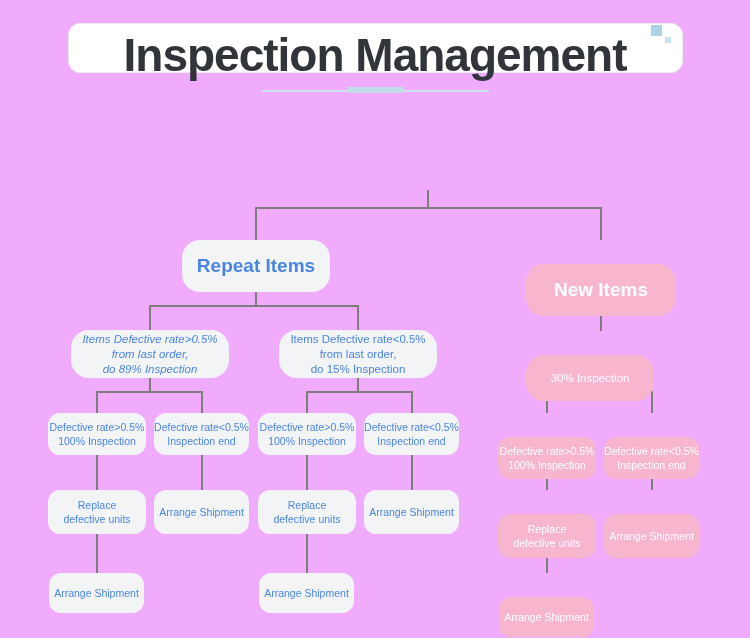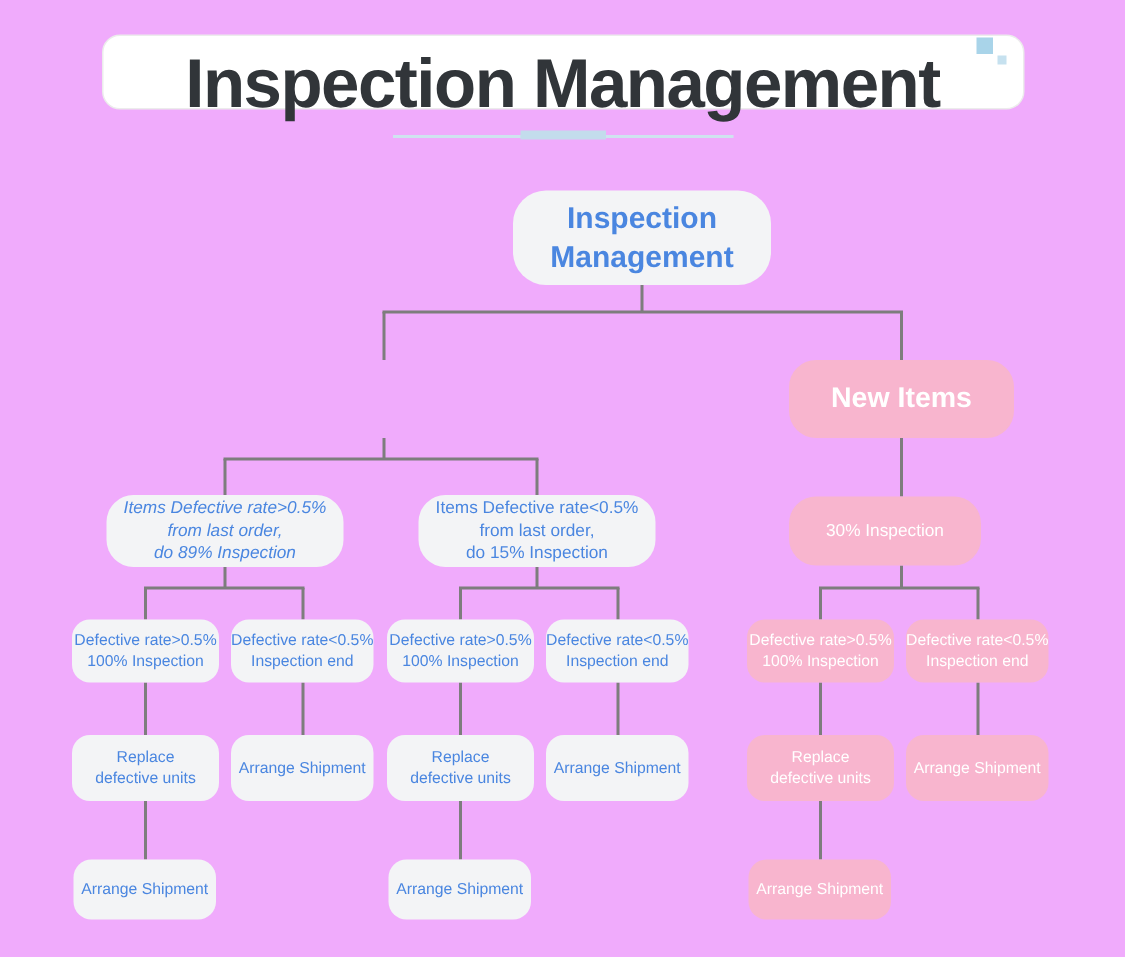--- a/index.html
+++ b/index.html
@@ -14,21 +14,21 @@
     font-size:46px; line-height:50px; font-weight:800; letter-spacing:-1px; color:#313539; }
   .underline-thin { position:absolute; left:262px; top:90px; width:227px; height:1.5px; background:#cfe3ef; }
   .underline-thick { position:absolute; left:347px; top:87px; width:57px; height:6px; background:#c3dcec; }
   .decor-sq-lg { position:absolute; left:651px; top:25px; width:11px; height:11px; background:#a9d4e9; }
   .decor-sq-sm { position:absolute; left:665px; top:37px; width:6px; height:6px; background:#c6e1ef; }
 
   
   .node { position:absolute; display:flex; flex-direction:column; align-items:center;
     justify-content:center; text-align:center; }
   .node.gray { background:#f3f4f6; color:#4a86e0; }
-  .node.pink { background:#f8b5ce; color:#ffffff; }
+  .node.pink { background:#f8b5ce; color:#ffffff;margin-top:24px; }
   .r-lg { border-radius:22px; }
   .r-md { border-radius:18px; }
   .r-sm { border-radius:12px;align-items:center; }
   .t-xl span { display:block; font-size:20px; line-height:26px; font-weight:bold; }
   .t-lg span { display:block; font-size:19px; line-height:24px; font-weight:bold; }
   .t-md span { display:block; font-size:11.5px; line-height:15px; font-weight:500; white-space:nowrap; }
   .t-sm span { display:block; font-size:10.5px; line-height:14px; font-weight:500; white-space:nowrap; }
 
   
   .vline, .hline { position:absolute; background:#7d7d7d; }
@@ -78,25 +78,24 @@
   <div class="vline" style="left:201.25px; top:455px; height:35px;"></div>
   <div class="vline" style="left:306.25px; top:455px; height:35px;"></div>
   <div class="vline" style="left:411.25px; top:455px; height:35px;"></div>
   <div class="vline" style="left:546.25px; top:455px; height:35px;"></div>
   <div class="vline" style="left:651.25px; top:455px; height:35px;"></div>
 
   <div class="vline" style="left:96.25px; top:534px; height:39px;"></div>
   <div class="vline" style="left:306.25px; top:534px; height:39px;"></div>
   <div class="vline" style="left:546.25px; top:534px; height:39px;"></div>
 
-  <div class="node gray r-lg t-xl" style="left:342px; top:127px; width:172px; height:63px;">
-    <span>Inspection</span>
-    <span>Management</span>
+
+  <div class="node gray r-md t-lg" style="left:182px; top:240px; width:148px; height:52px;">
+    <span>Repeat Items</span>
   </div>
-
   <div class="node pink r-md t-lg" style="left:526px; top:240px; width:150px; height:52px;">
     <span>New Items</span>
   </div>
 
   <div class="node gray r-md t-md" style="left:71px; top:330px; width:158px; height:48px;font-style:italic;">
     <span>Items Defective rate&gt;0.5%</span>
     <span>from last order,</span>
     <span>do 89% Inspection</span>
   </div>
   <div class="node gray r-md t-md" style="left:279px; top:330px; width:158px; height:48px;">

